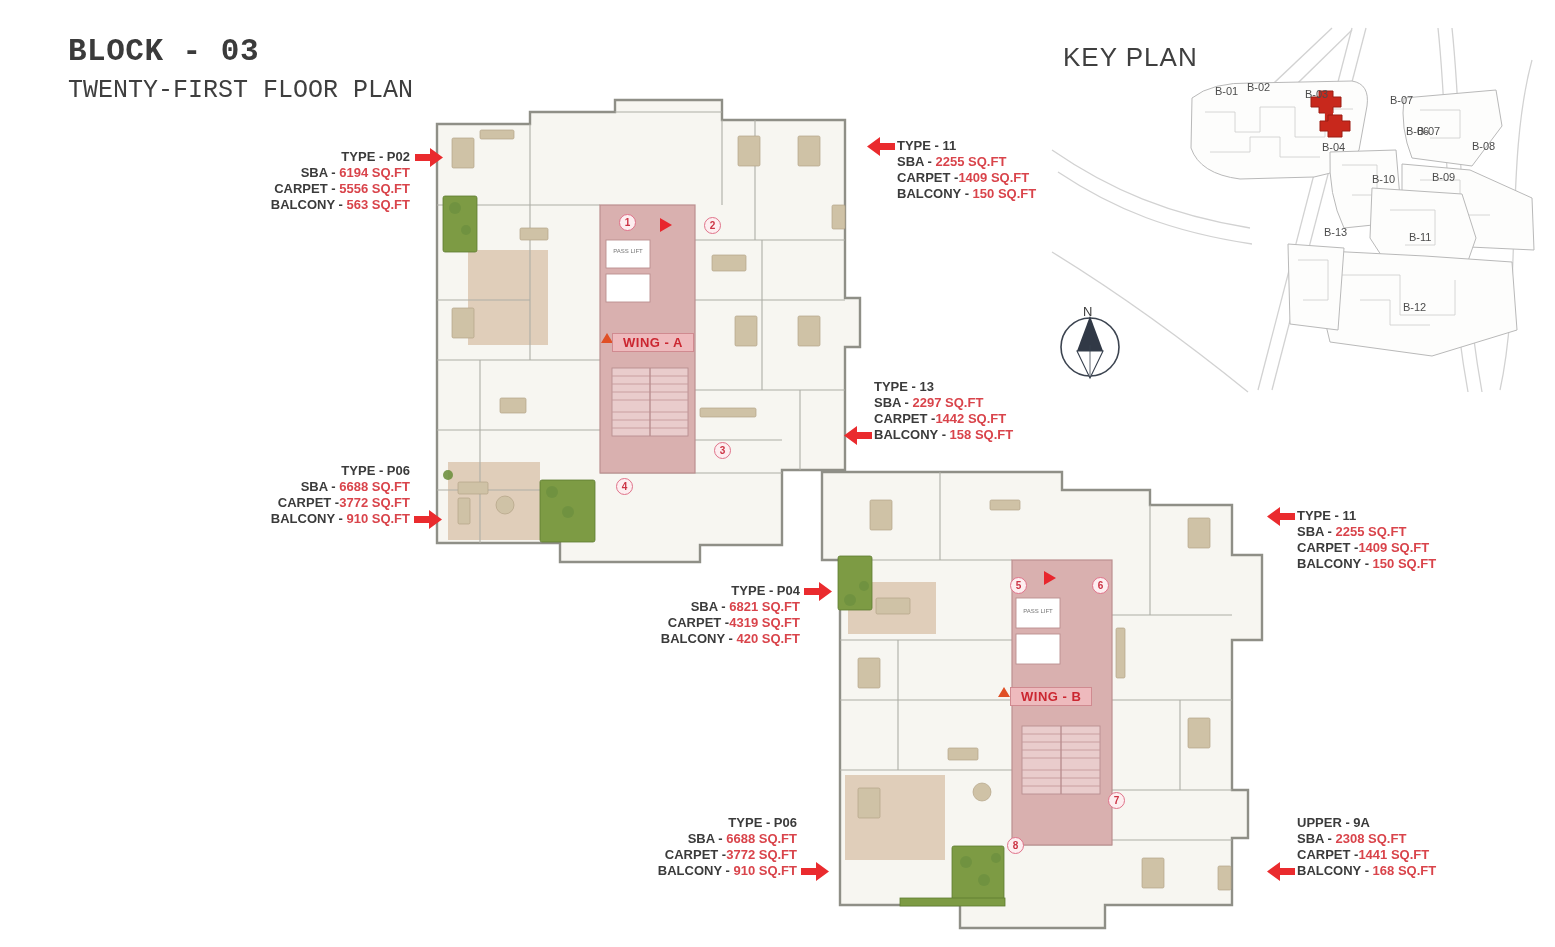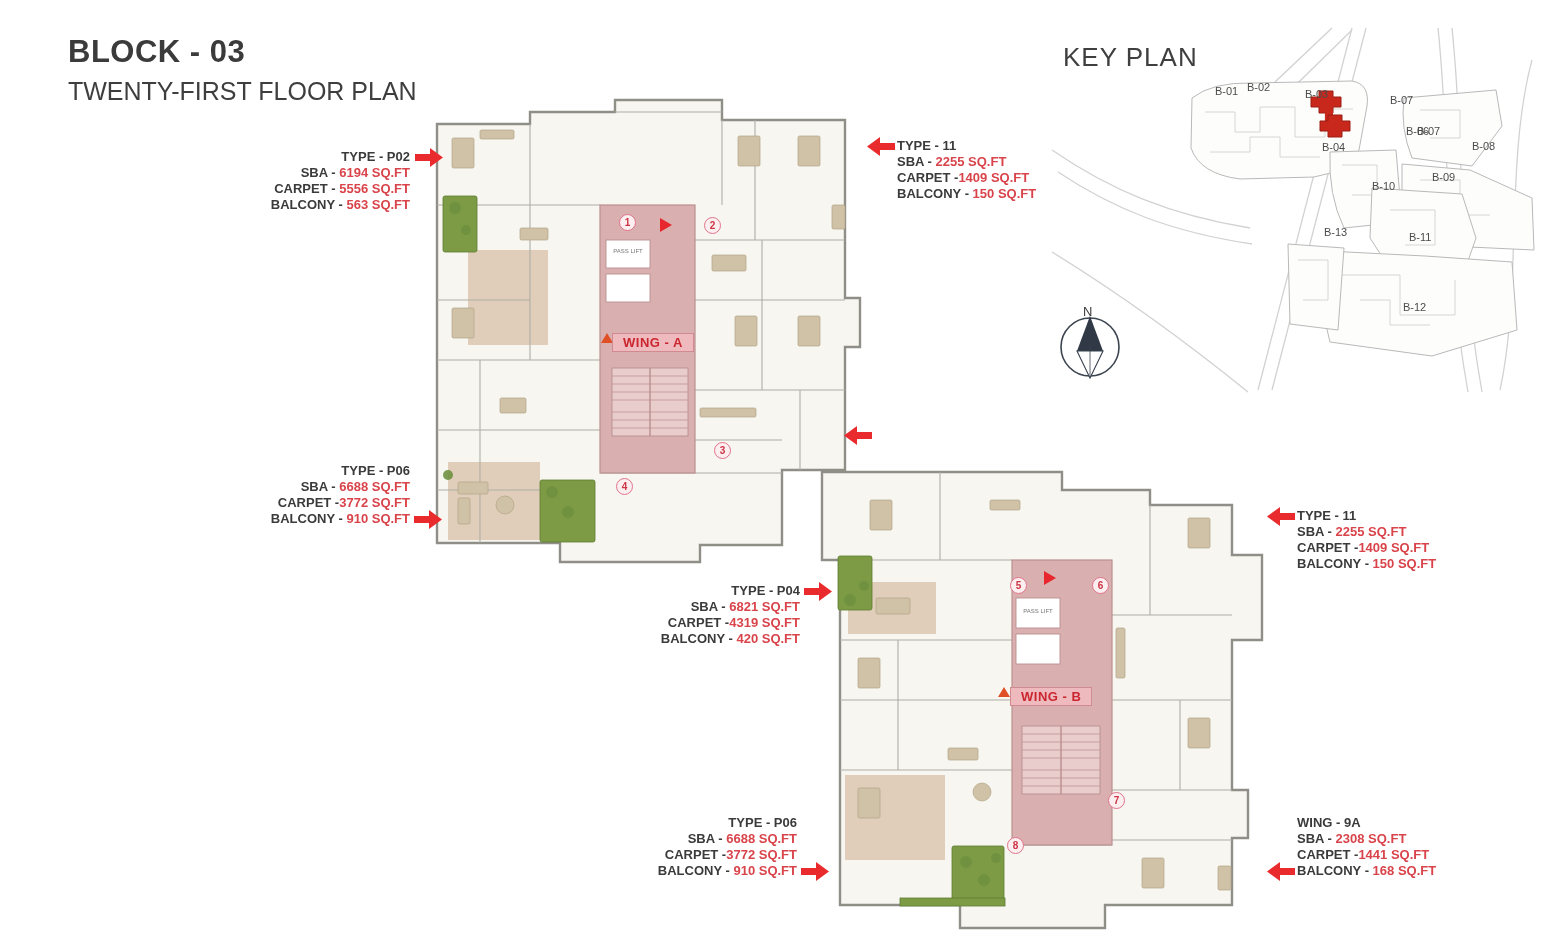--- a/index.html
+++ b/index.html
@@ -16,21 +16,21 @@
   .tree{fill:#6f9140;opacity:.9;}
   .corridor{fill:#d9b0af;stroke:#bb8f8f;stroke-width:1.2;}
   .liftbox{fill:#ffffff;stroke:#bb8f8f;stroke-width:.9;}
   .stairbox{fill:#e9cccc;stroke:#b98f90;stroke-width:.9;}
   .stairline{stroke:#c59a9b;stroke-width:.9;}
   .kpf{stroke:#b9b9b9;stroke-width:1;fill:#fdfdfc;}
   .kp-road{stroke:#d2d2d2;stroke-width:1.3;fill:none;}
   .kp-inner{stroke:#cccccc;stroke-width:.8;fill:none;}
 
   
-  .title-block{position:absolute;left:68px;top:34px;color:#3b3b3b;}
+  .title-block{position:absolute;left:68px;top:34px;color:#3b3b3b;font-family:Liberation Mono, monospace;}
   .title-main{font-size:31px;font-weight:800;letter-spacing:.5px;}
   .title-sub{font-size:25px;font-weight:400;margin-top:7px;color:#3e3e3e;}
   .keyplan-title{position:absolute;left:1063px;top:42px;font-size:26px;font-weight:400;
                  letter-spacing:1px;color:#3f3f3f;}
   .kp-label{position:absolute;font-size:11px;font-weight:500;color:#4c4c4c;white-space:nowrap;}
   .north-label{position:absolute;left:1083px;top:304px;font-size:13px;color:#3b3b3b;}
 
   .anno{position:absolute;font-size:13px;font-weight:700;color:#3b3b3b;line-height:16px;white-space:nowrap;}
   .anno.right{text-align:right;}
   .anno .val{color:#d9444b;}
@@ -231,21 +231,21 @@
 
   <span class="kp-label" style="left:1215px;top:85px">B-01</span>
   <span class="kp-label" style="left:1247px;top:81px">B-02</span>
   <span class="kp-label" style="left:1305px;top:88px">B-03</span>
   <span class="kp-label" style="left:1322px;top:141px">B-04</span>
   <span class="kp-label" style="left:1390px;top:94px">B-07</span>
   <span class="kp-label" style="left:1406px;top:125px">B-06</span>
   <span class="kp-label" style="left:1417px;top:125px">B-07</span>
   <span class="kp-label" style="left:1472px;top:140px">B-08</span>
   <span class="kp-label" style="left:1432px;top:171px">B-09</span>
-  <span class="kp-label" style="left:1372px;top:180px">B-10</span>
+  <span class="kp-label" style="left:1372px;top:173px">B-10</span>
   <span class="kp-label" style="left:1409px;top:231px">B-11</span>
   <span class="kp-label" style="left:1403px;top:301px">B-12</span>
   <span class="kp-label" style="left:1324px;top:226px">B-13</span>
 
   <span class="north-label">N</span>
 
   <div class="wing-chip" style="left:612px;top:333px">WING - A</div>
   <div class="wing-chip" style="left:1010px;top:687px">WING - B</div>
 
   <div class="unit-circle" style="left:619px;top:214px">1</div>
@@ -273,20 +273,26 @@
   <div class="anno" style="left:897px;top:138px">
     <div>TYPE - 11</div>
     <div><span>SBA - </span><span class="val">2255 SQ.FT</span></div>
     <div><span>CARPET -</span><span class="val">1409 SQ.FT</span></div>
     <div><span>BALCONY - </span><span class="val">150 SQ.FT</span></div>
   </div>
   <svg class="big-arrow" style="left:866px;top:136px" width="30" height="21">
       <path d="M29,7 H14 V1 L1,10.5 L14,20 V14 H29 Z" fill="#ea2b2e"></path>
     </svg>
 
+  <div class="anno" style="left:874px;top:379px">
+    <div>TYPE - 13</div>
+    <div><span>SBA - </span><span class="val">2297 SQ.FT</span></div>
+    <div><span>CARPET -</span><span class="val">1442 SQ.FT</span></div>
+    <div><span>BALCONY - </span><span class="val">158 SQ.FT</span></div>
+  </div>
   <svg class="big-arrow" style="left:843px;top:425px" width="30" height="21">
       <path d="M29,7 H14 V1 L1,10.5 L14,20 V14 H29 Z" fill="#ea2b2e"></path>
     </svg>
 
   <div class="anno right" style="left:225px;top:463px;width:185px">
     <div>TYPE - P06</div>
     <div><span>SBA - </span><span class="val">6688 SQ.FT</span></div>
     <div><span>CARPET -</span><span class="val">3772 SQ.FT</span></div>
     <div><span>BALCONY - </span><span class="val">910 SQ.FT</span></div>
   </div>
@@ -318,21 +324,21 @@
     <div>TYPE - P06</div>
     <div><span>SBA - </span><span class="val">6688 SQ.FT</span></div>
     <div><span>CARPET -</span><span class="val">3772 SQ.FT</span></div>
     <div><span>BALCONY - </span><span class="val">910 SQ.FT</span></div>
   </div>
   <svg class="big-arrow" style="left:800px;top:861px" width="30" height="21">
       <path d="M1,7 H16 V1 L29,10.5 L16,20 V14 H1 Z" fill="#ea2b2e"></path>
     </svg>
 
   <div class="anno" style="left:1297px;top:815px">
-    <div>WING - 9A</div>
+    <div>UPPER - 9A</div>
     <div><span>SBA - </span><span class="val">2308 SQ.FT</span></div>
     <div><span>CARPET -</span><span class="val">1441 SQ.FT</span></div>
     <div><span>BALCONY - </span><span class="val">168 SQ.FT</span></div>
   </div>
   <svg class="big-arrow" style="left:1266px;top:861px" width="30" height="21">
       <path d="M29,7 H14 V1 L1,10.5 L14,20 V14 H29 Z" fill="#ea2b2e"></path>
     </svg>
 
 </div>
 

